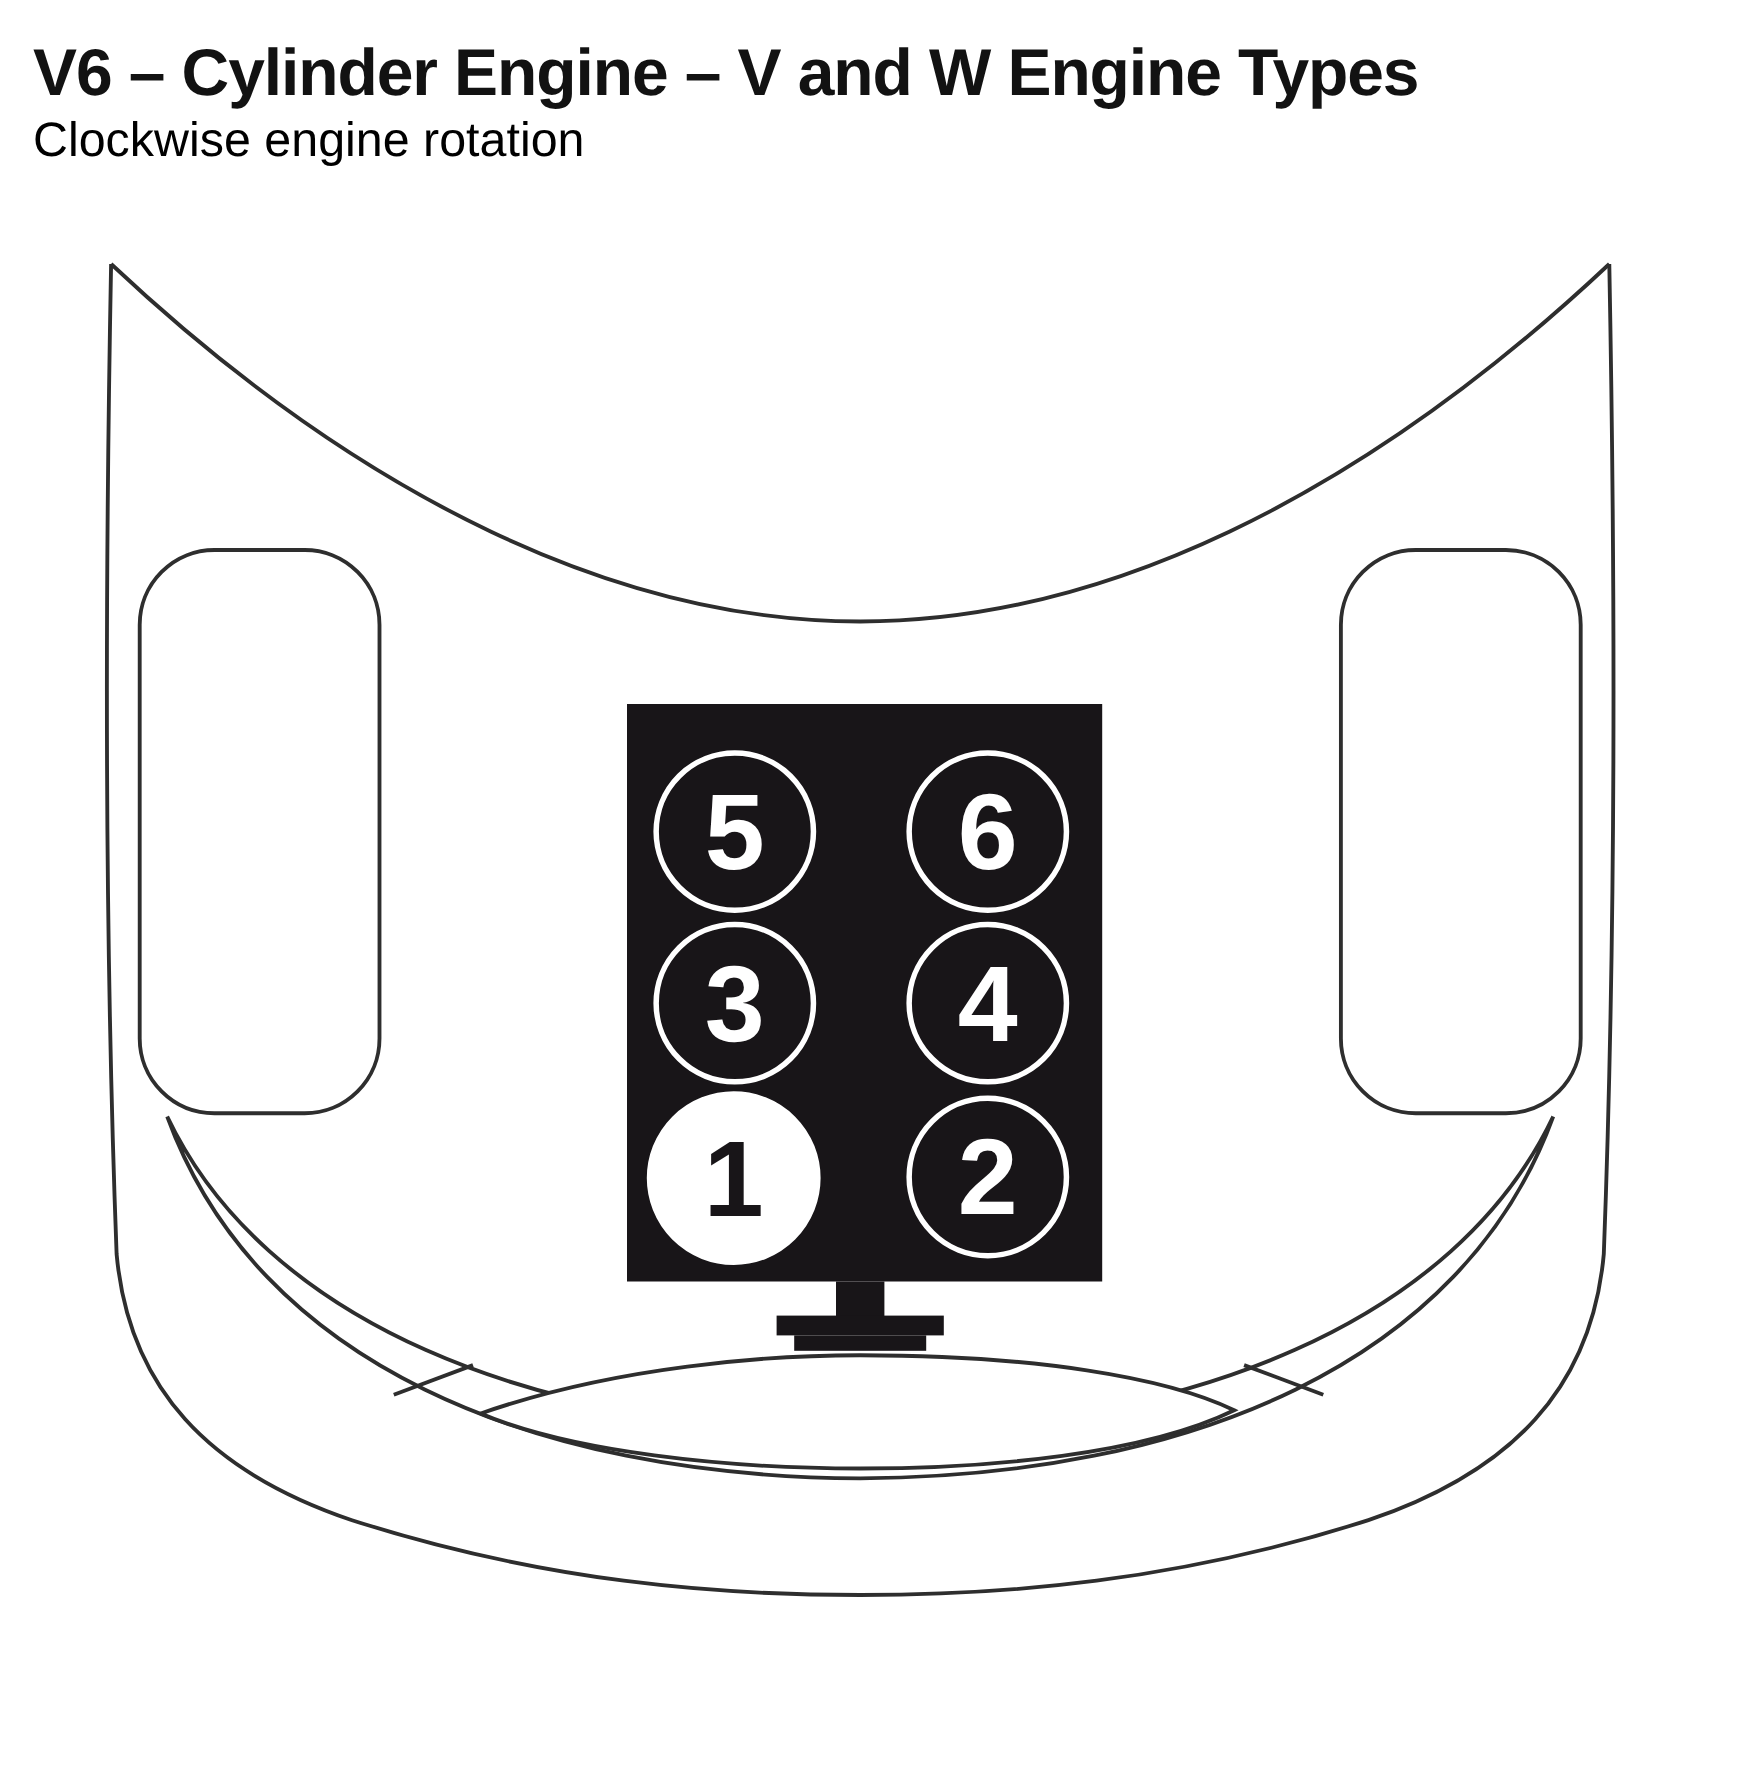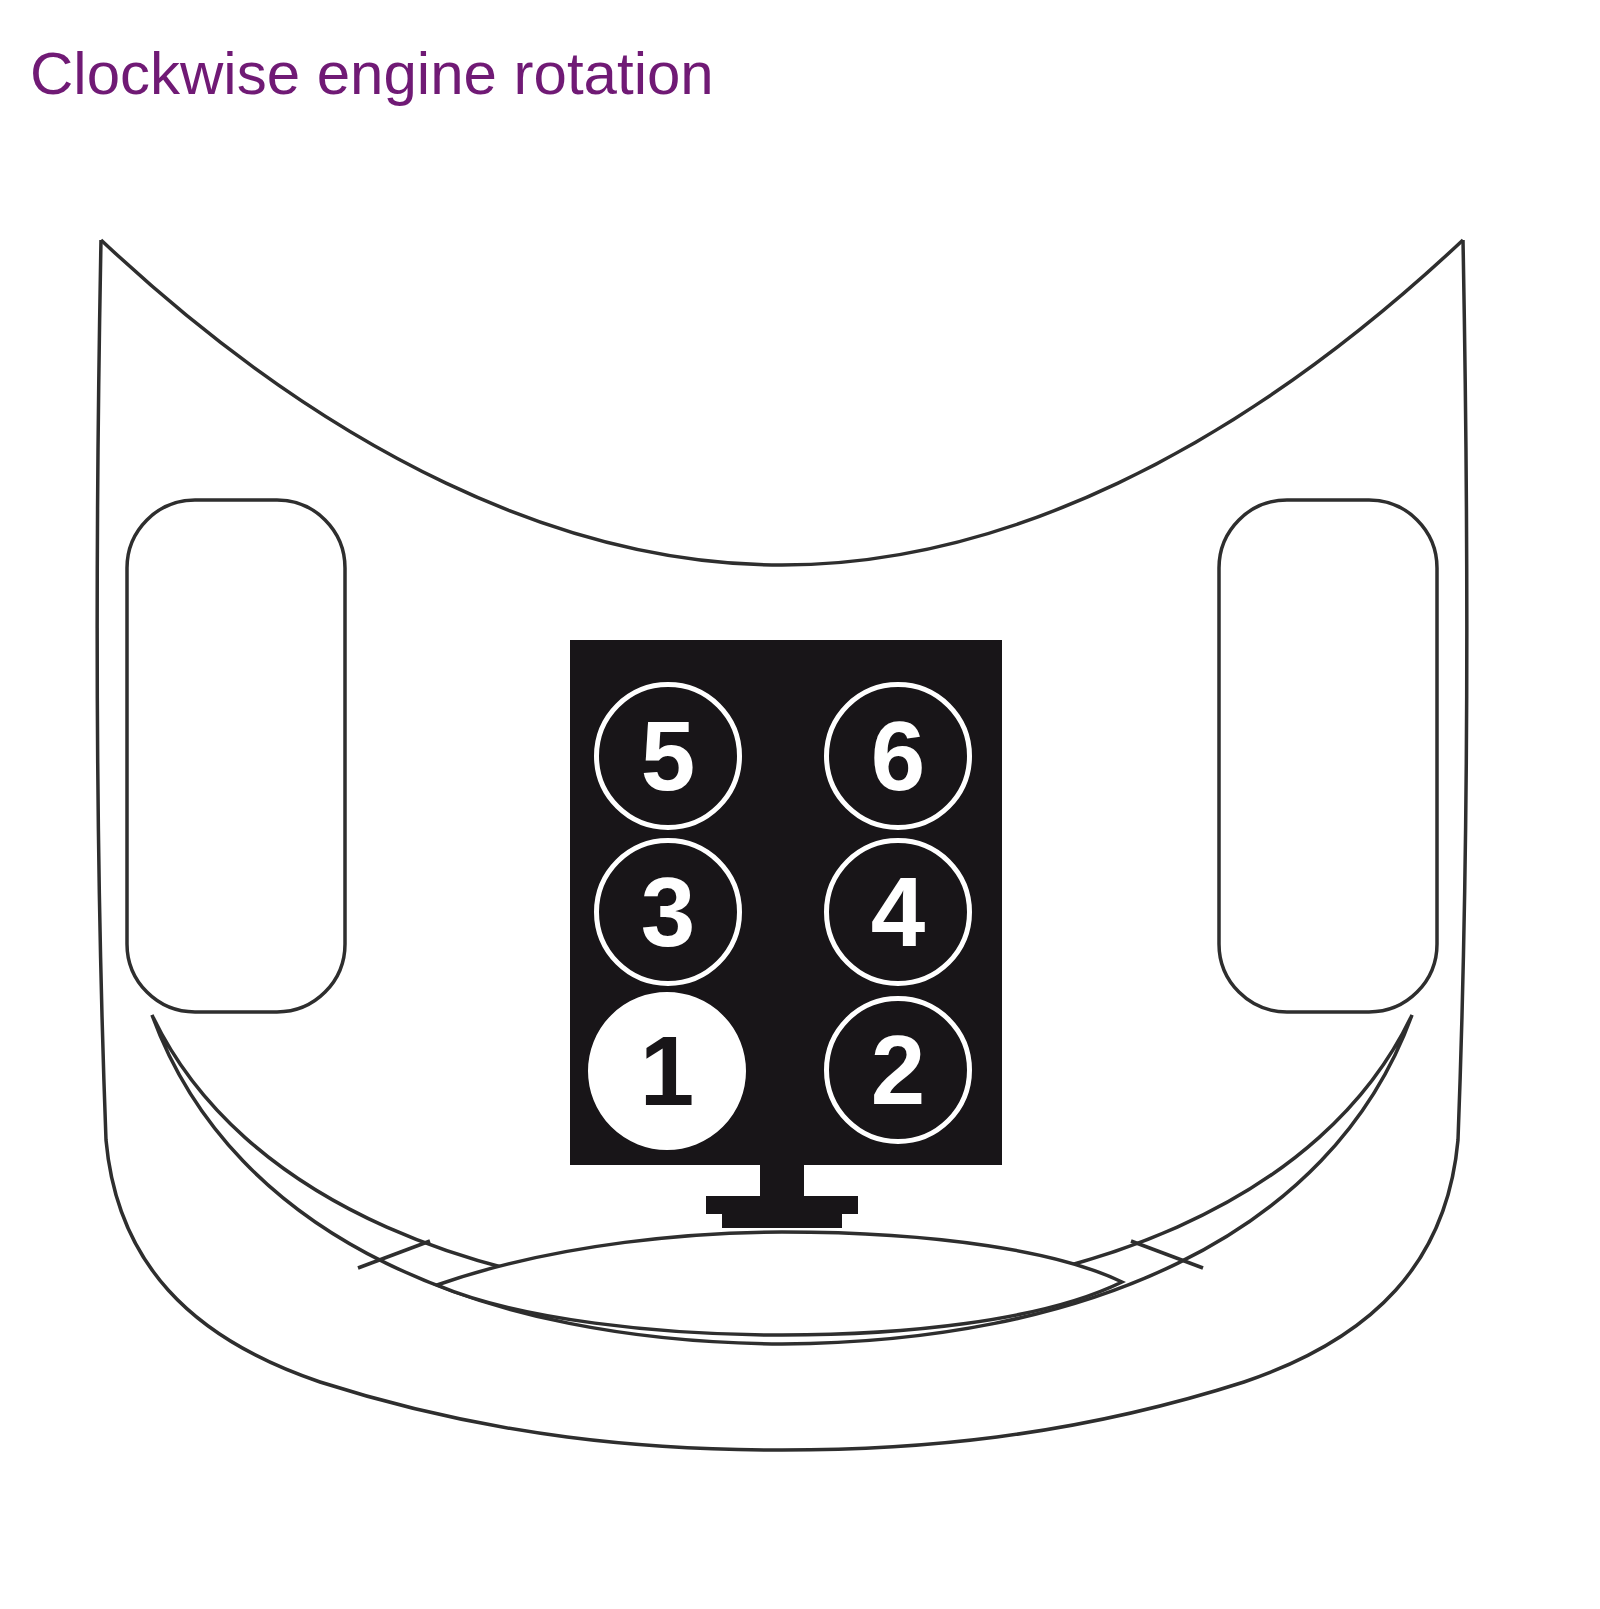--- a/index.html
+++ b/index.html
@@ -13,23 +13,23 @@
   }
   .header { position: absolute; top: 34px; left: 30px; }
   .title {
     font-size: 60px;
     font-weight: bold;
     color: #121212;
     letter-spacing: -1px;
     line-height: 1.05;
   }
   .subtitle {
-    font-size: 60px;
+    font-size: 44px;
     font-weight: normal;
-    color: #701a75;
+    color: #000000;
     margin-top: 8px;
     line-height: 1.05;
   }
   .car-svg { position: absolute; left: 0; top: 0; width: 1600px; height: 1609px; }
   .car-svg path, .car-svg rect, .car-svg line {
     stroke: #2e2e2e;
     stroke-width: 3.5;
     fill: none;
   }
   .car-svg .filled-white { fill: #ffffff; }
@@ -108,20 +108,21 @@
     letter-spacing: 1px;
   }
   .firing-order .seq { margin-left: 10px; }
 </style>
 </head>
 <body>
 
 <div class="page">
 
   <div class="header">
+    <div class="title">V6 – Cylinder Engine – V and W Engine Types</div>
     <div class="subtitle">Clockwise engine rotation</div>
   </div>
 
   <svg class="car-svg" viewBox="0 0 1600 1609">
 
     <path d="M 101,240
          C 95,560 95,850 106,1140
          C 117,1262 190,1338 320,1382
          C 495,1438 650,1450 782,1450
          C 914,1450 1069,1438 1244,1382

